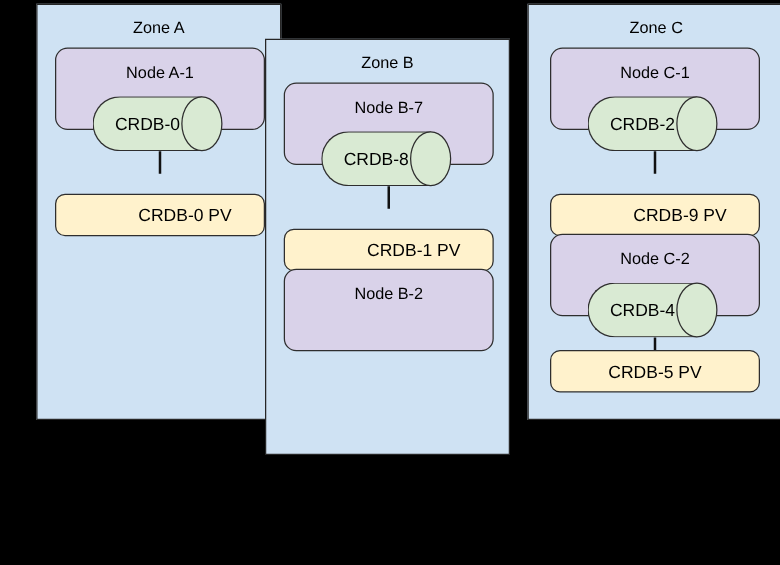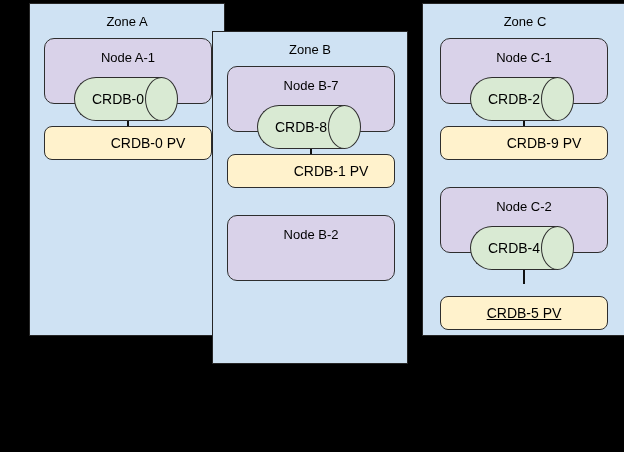--- a/index.html
+++ b/index.html
@@ -97,23 +97,23 @@
     background: #fff2cc;
     border: 1.4px solid #2e2e2e;
     border-radius: 8px;
     box-sizing: border-box;
     display: flex;
     align-items: center;
     justify-content: center;
     font-size: 14px;
   }
   .row1 { top: 34px; }
-  .pv-row1 { top: 122px; padding-left: 40px; }
+  .pv-row1 { top: 151px; padding-left: 40px; }
   .row2 { top: 183px; }
-  .pv-row2 { top: 292px; text-decoration: underline; }
+  .pv-row2 { top: 276px; }
   .inset-ab { left: 14px; }
   .inset-c  { left: 17px; }
   .conn-ab  { left: 97px; }
   .conn-c   { left: 100px; }
 </style>
 </head>
 <body>
 
 <div class="canvas">
 

